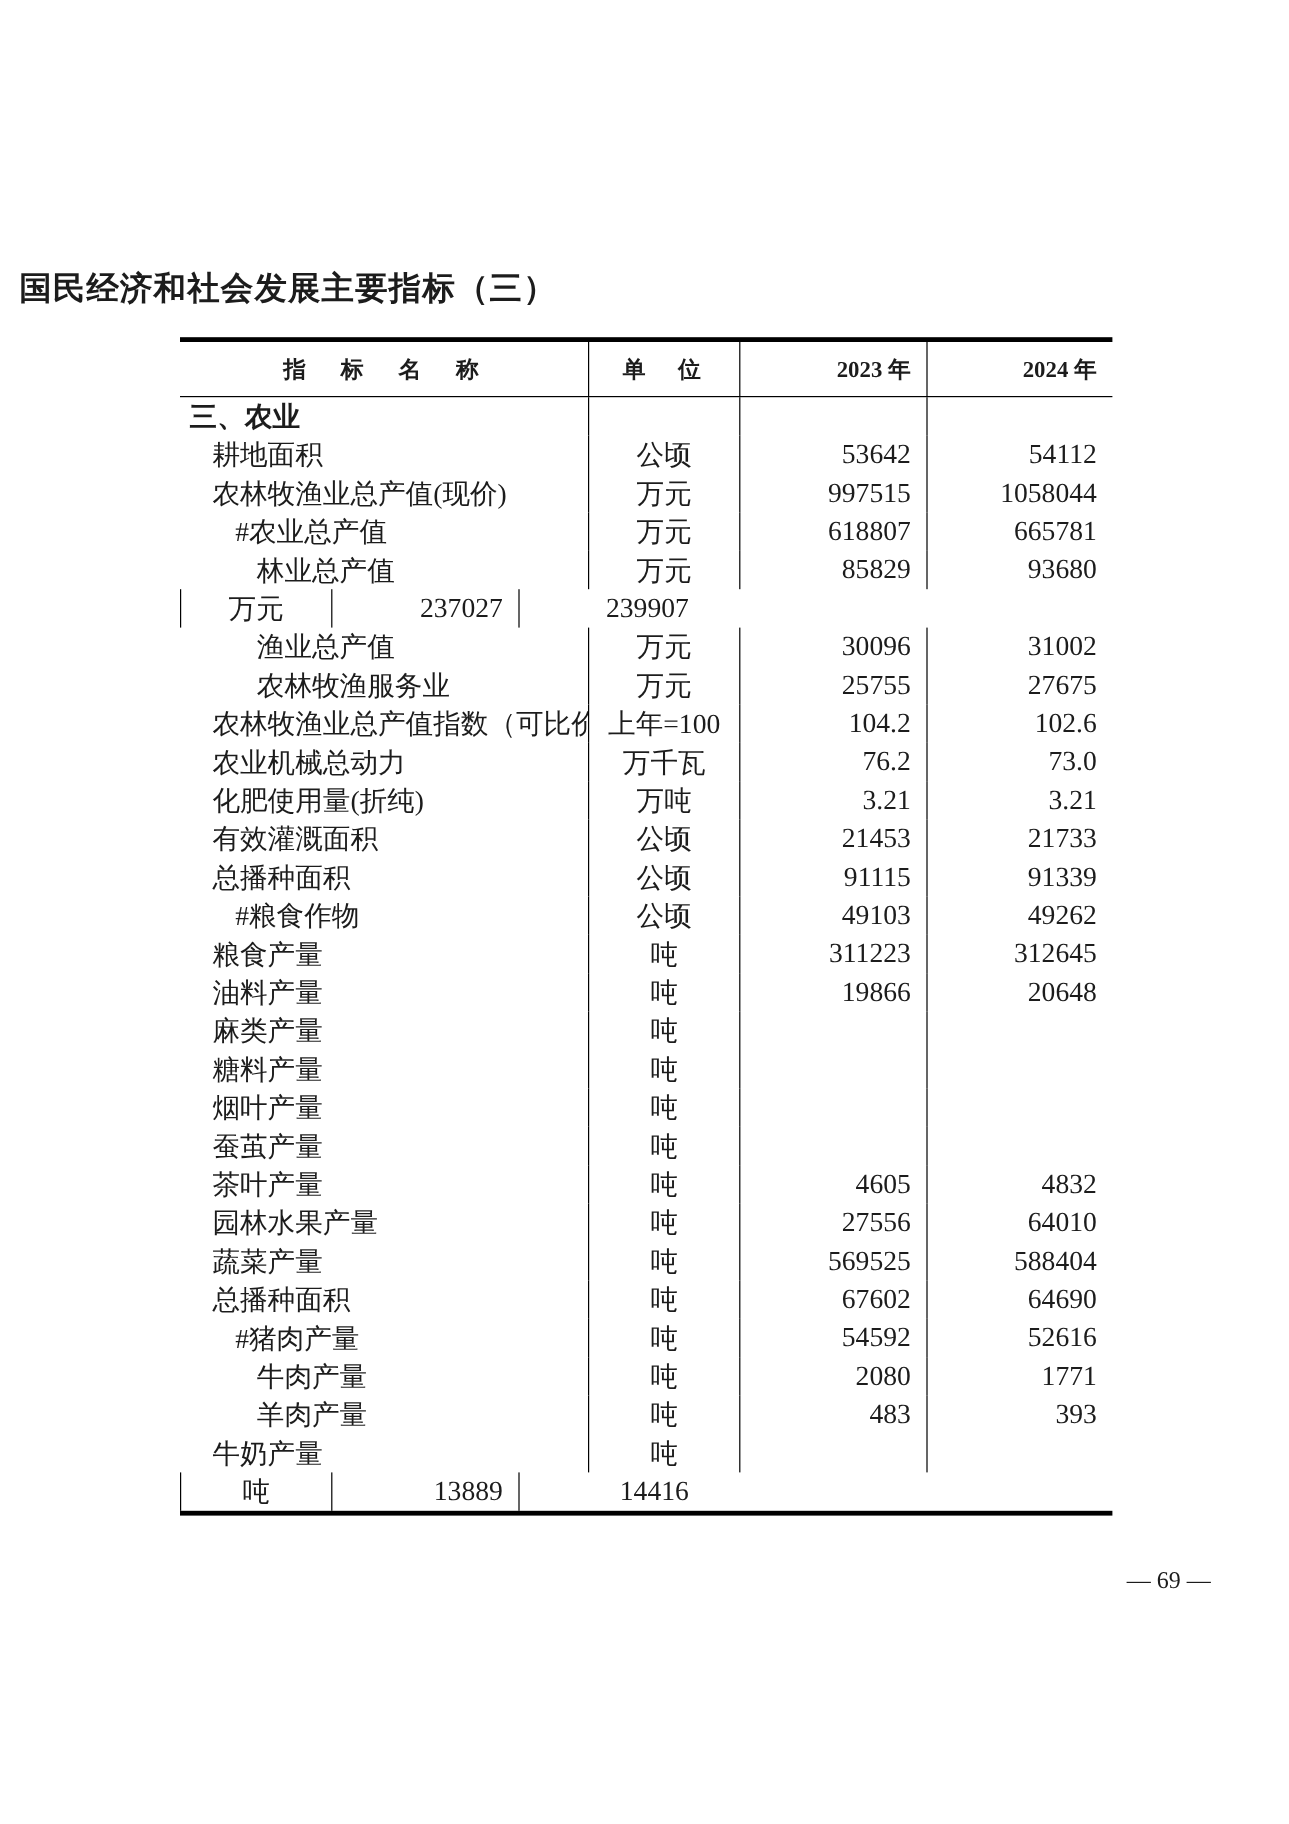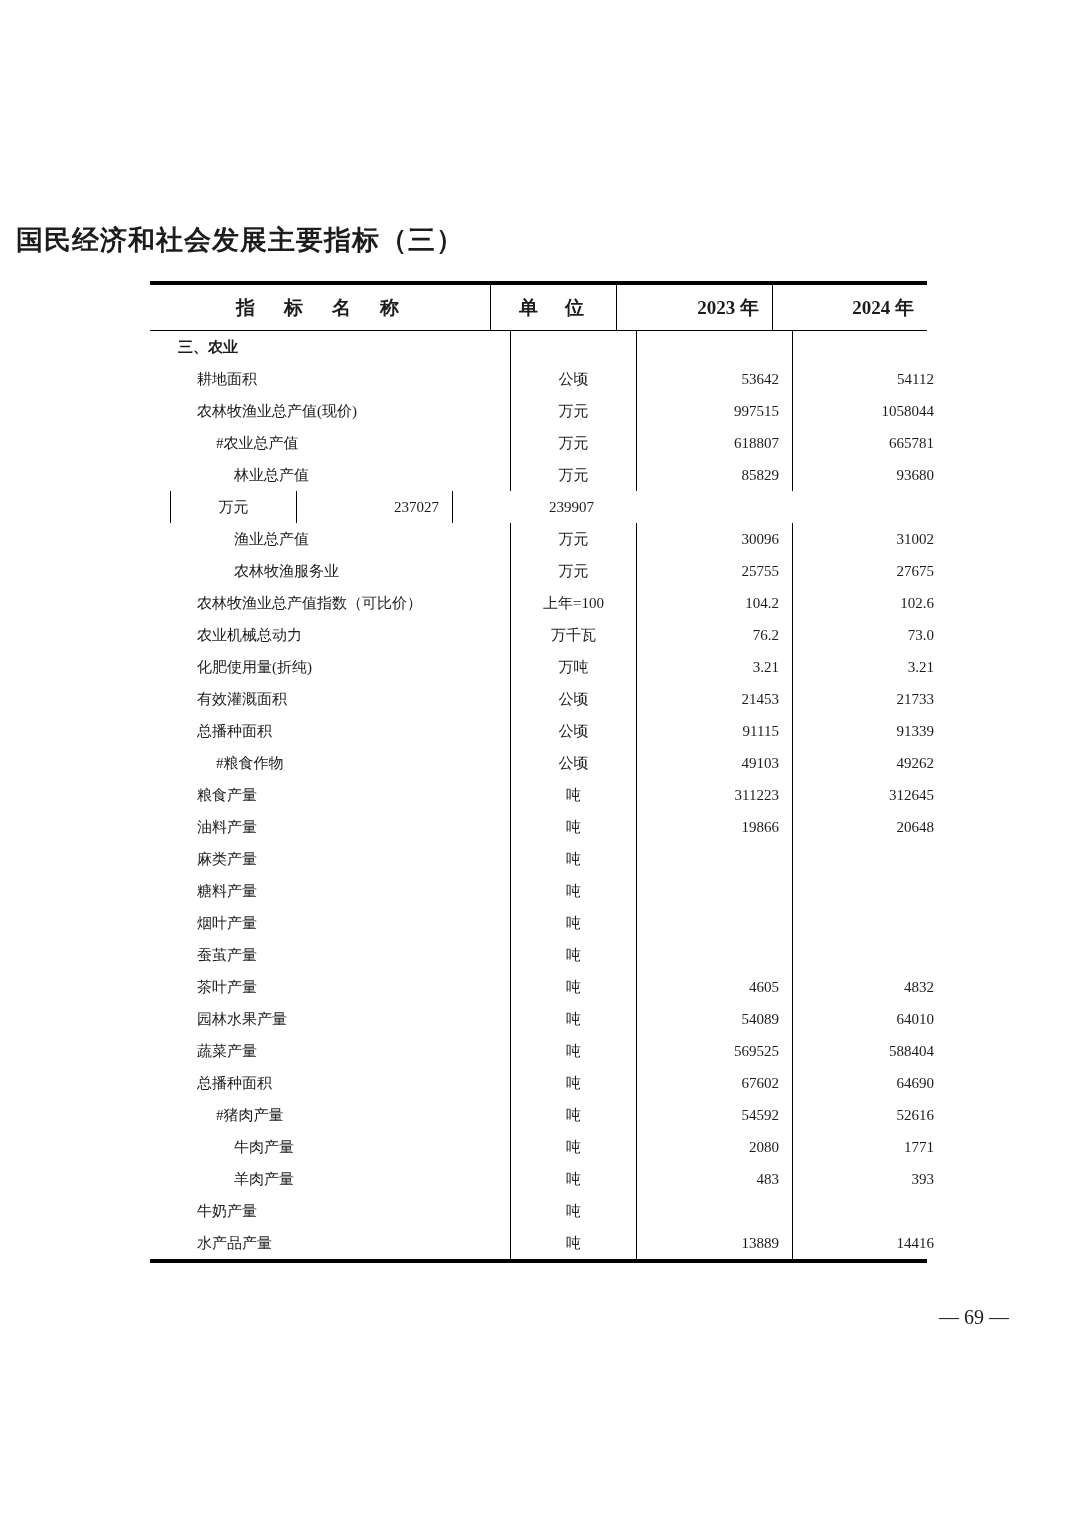--- a/index.html
+++ b/index.html
@@ -39,22 +39,21 @@
     width: 777px;
   }
   .thead {
     height: 45px;
     border-bottom: 1.5px solid #000;
     font-weight: bold;
     font-size: 19px;
   }
   .tr {
     height: 32px;
-    font-size: 15px;
-    margin-left: 20px;
+    font-size: 23px;
   }
   .cell {
     display: flex;
     align-items: center;
     box-sizing: border-box;
     height: 100%;
     white-space: nowrap;
     overflow: hidden;
   }
   .c-name { width: 340px; }
@@ -227,21 +226,21 @@
         </div>
         <div class="row tr">
           <div class="cell c-name ind1">茶叶产量</div>
           <div class="cell c-unit">吨</div>
           <div class="cell c-y23">4605</div>
           <div class="cell c-y24">4832</div>
         </div>
         <div class="row tr">
           <div class="cell c-name ind1">园林水果产量</div>
           <div class="cell c-unit">吨</div>
-          <div class="cell c-y23">54089</div>
+          <div class="cell c-y23">27556</div>
           <div class="cell c-y24">64010</div>
         </div>
         <div class="row tr">
           <div class="cell c-name ind1">蔬菜产量</div>
           <div class="cell c-unit">吨</div>
           <div class="cell c-y23">569525</div>
           <div class="cell c-y24">588404</div>
         </div>
         <div class="row tr">
           <div class="cell c-name ind1">总播种面积</div>
@@ -267,21 +266,20 @@
           <div class="cell c-y23">483</div>
           <div class="cell c-y24">393</div>
         </div>
         <div class="row tr">
           <div class="cell c-name ind1">牛奶产量</div>
           <div class="cell c-unit">吨</div>
           <div class="cell c-y23"></div>
           <div class="cell c-y24"></div>
         </div>
         <div class="row tr">
-          <div class="cell c-name ind1">水产品产量</div>
           <div class="cell c-unit">吨</div>
           <div class="cell c-y23">13889</div>
           <div class="cell c-y24">14416</div>
         </div>
       </div>
   </div>
 
   <div class="pagenum">— 69 —</div>
 
 </div>

